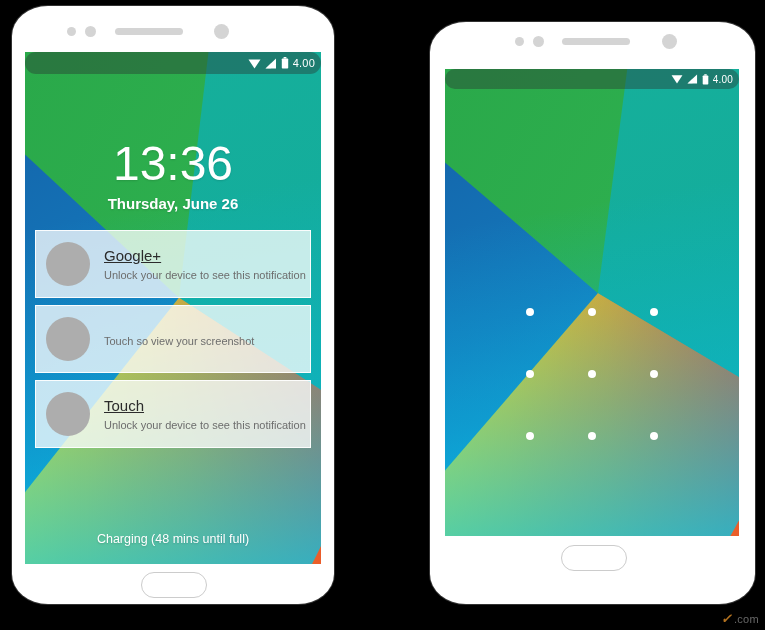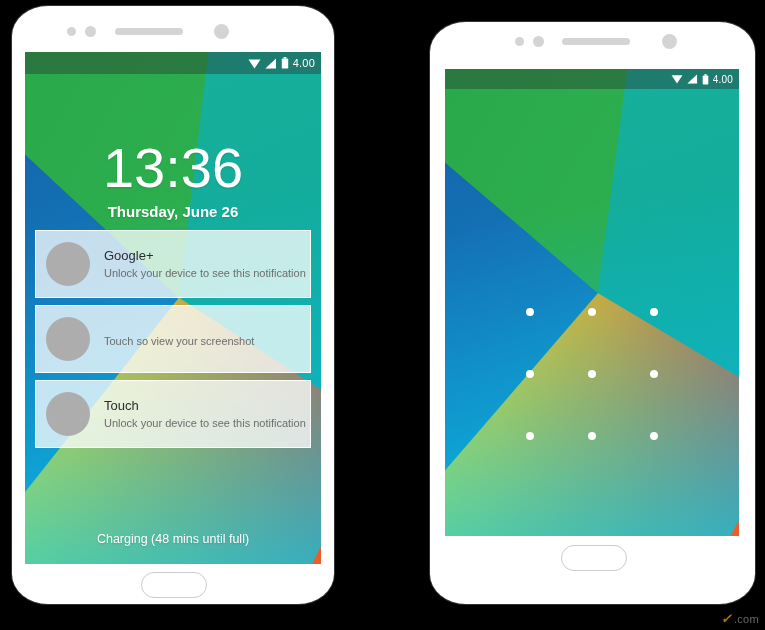--- a/index.html
+++ b/index.html
@@ -145,20 +145,21 @@
     left: 0; top: 0;
     width: 100%;
     height: 22px;
     background: rgba(40,55,50,0.42);
     display: flex;
     align-items: center;
     justify-content: flex-end;
     padding-right: 6px;
     box-sizing: border-box;
     gap: 4px;
+    border-radius: 11px;
   }
   .status-bar.small { height: 20px; }
   .sb-icon { display: block; }
   .sb-text {
     color: #ffffff;
     font-size: 11px;
     font-family: "Liberation Sans", sans-serif;
     letter-spacing: 0.2px;
   }
   .status-bar.small .sb-text { font-size: 10px; }
@@ -167,21 +168,21 @@
   .clock-area {
     position: absolute;
     left: 0;
     top: 88px;
     width: 100%;
     text-align: center;
     pointer-events: none;
   }
   .clock-time {
     color: #ffffff;
-    font-size: 56px;
+    font-size: 48px;
     font-weight: 300;
     font-family: "Liberation Sans", sans-serif;
     line-height: 1;
     letter-spacing: 0px;
     text-shadow: 0 1px 2px rgba(0,0,0,0.12);
   }
   .clock-date {
     color: #ffffff;
     font-size: 15px;
     font-weight: 600;
@@ -215,24 +216,25 @@
     border-radius: 50%;
     background: #adadad;
     flex: 0 0 auto;
   }
   .notif-text {
     margin-left: 14px;
     min-width: 0;
   }
   .notif-title {
     color: #2b2b2b;
-    font-size: 13px;
+    font-size: 15px;
     font-family: "Liberation Sans", sans-serif;
     line-height: 1.15;
     white-space: nowrap;
+    text-decoration: underline;
   }
   .notif-sub {
     color: #6d6d6d;
     font-size: 11px;
     font-family: "Liberation Sans", sans-serif;
     margin-top: 4px;
     white-space: nowrap;
   }
 
   

